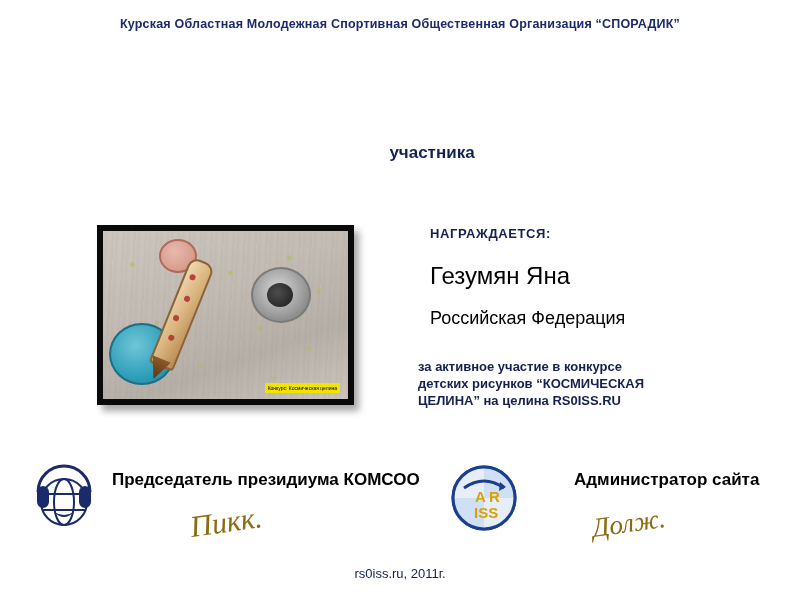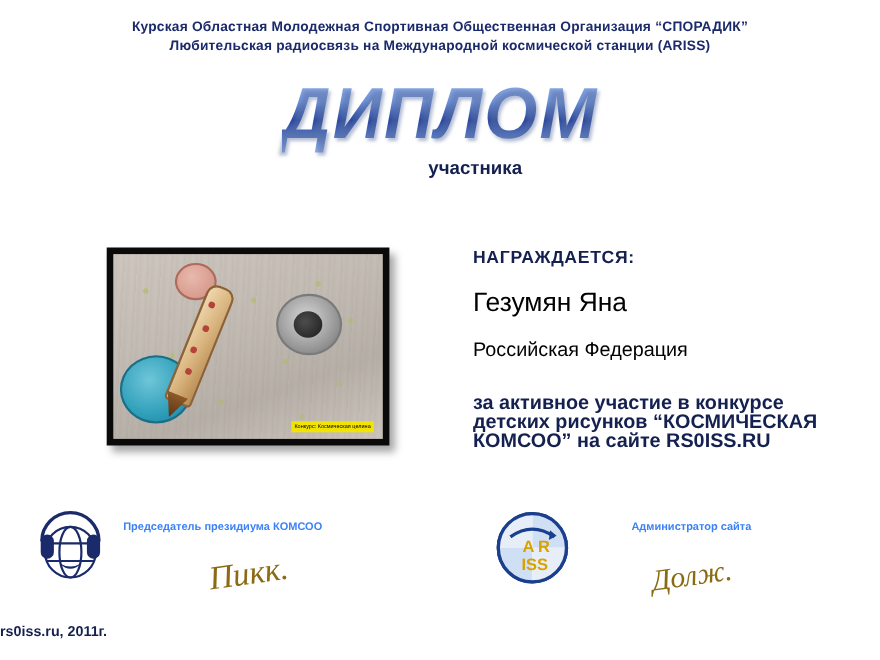--- a/index.html
+++ b/index.html
@@ -193,64 +193,64 @@
     padding: 1px 3px;
     font-family: "Liberation Sans", sans-serif;
     white-space: nowrap;
   }
 
   
   .award-label {
     position: absolute;
     left: 430px;
     top: 226px;
-    font-size: 16px;
+    font-size: 13px;
     font-weight: bold;
     color: #14204f;
     letter-spacing: 0.6px;
   }
   .recipient {
     position: absolute;
     left: 430px;
     top: 262px;
     font-size: 24px;
     color: #000000;
   }
   .country {
     position: absolute;
     left: 430px;
     top: 308px;
     font-size: 18px;
     color: #000000;
   }
   .reason {
     position: absolute;
-    left: 430px;
+    left: 418px;
     top: 358px;
     width: 330px;
-    font-size: 18px;
+    font-size: 13px;
     font-weight: bold;
     color: #14204f;
     line-height: 17px;
   }
 
   
   .sig-block {
     position: absolute;
     top: 462px;
   }
   .sig-left  { left: 28px; }
   .sig-right { left: 448px; }
 
   .sig-text {
     position: absolute;
     top: 10px;
-    font-size: 10px;
-    font-weight: bold;
-    color: #3b82f6;
+    font-size: 17px;
+    font-weight: bold;
+    color: #000000;
     line-height: 15px;
     white-space: nowrap;
     text-align: center;
   }
   .sig-left .sig-text  { left: 84px; }
   .sig-right .sig-text { left: 126px; }
 
   .logo-komsoo {
     position: absolute;
     left: 0;
@@ -276,58 +276,55 @@
     white-space: nowrap;
   }
   .sig-scribble-1 { left: 190px; top: 505px; }
   .sig-scribble-2 { left: 592px; top: 508px; font-size: 27px; }
 
   .footer {
     position: absolute;
     left: 0;
     top: 566px;
     width: 800px;
+    text-align: center;
     font-size: 13px;
-    font-weight: bold;
+    font-weight: normal;
     color: #14204f;
   }
 </style>
 </head>
 <body>
 
 <div class="certificate">
 
   <div class="header">
     <div>Курская Областная Молодежная Спортивная Общественная Организация “СПОРАДИК”</div>
-    <div>Любительская радиосвязь на Международной космической станции (ARISS)</div>
-  </div>
-
-  <div class="title-wrap">
-    <span class="title">ДИПЛОМ</span>
-  </div>
+  </div>
+
   <div class="subtitle">участника</div>
 
   <div class="photo-frame">
     <div class="photo">
       <div class="grain"></div>
       <div class="circle-pink"></div>
       <div class="planet"></div>
       <div class="circle-blue"></div>
       <div class="rocket"></div>
       <div class="caption">Конкурс: Космическая целина</div>
     </div>
   </div>
 
   <div class="award-label">НАГРАЖДАЕТСЯ:</div>
   <div class="recipient">Гезумян Яна</div>
   <div class="country">Российская Федерация</div>
   <div class="reason">
     <div>за активное участие в конкурсе</div>
     <div>детских рисунков “КОСМИЧЕСКАЯ</div>
-    <div>КОМСОО” на сайте RS0ISS.RU</div>
+    <div>ЦЕЛИНА” на целина RS0ISS.RU</div>
   </div>
 
   <div class="sig-block sig-left">
     <svg class="logo-komsoo" viewBox="0 0 72 72">
       <g fill="none" stroke="#1b2a6b" stroke-width="2">
         <circle cx="36" cy="40" r="23"></circle>
         <ellipse cx="36" cy="40" rx="10" ry="23"></ellipse>
         <path d="M14 32 H58 M14 48 H58"></path>
         <path d="M10 30 a26 26 0 0 1 52 0" stroke-width="3"></path>
         <path d="M10 30 v10 a5 5 0 0 0 10 0 v-10 a5 5 0 0 0 -10 0z" fill="#1b2a6b"></path>

